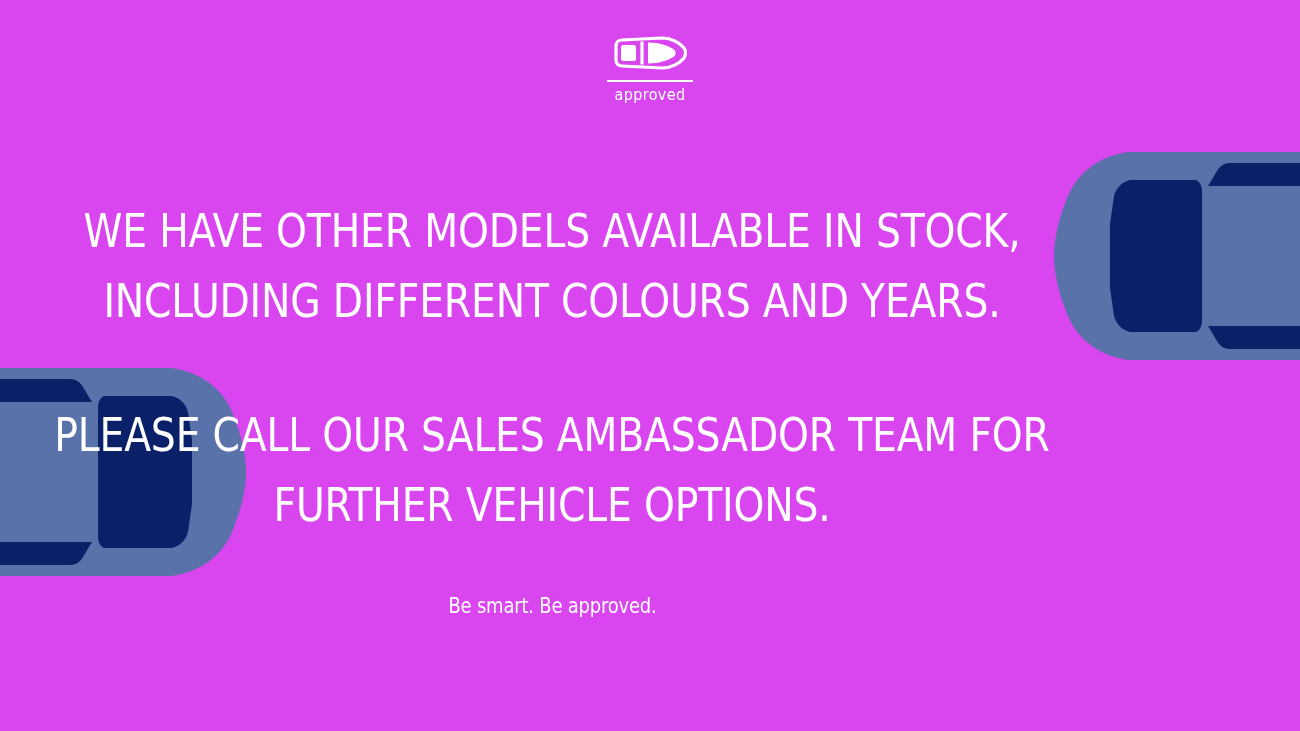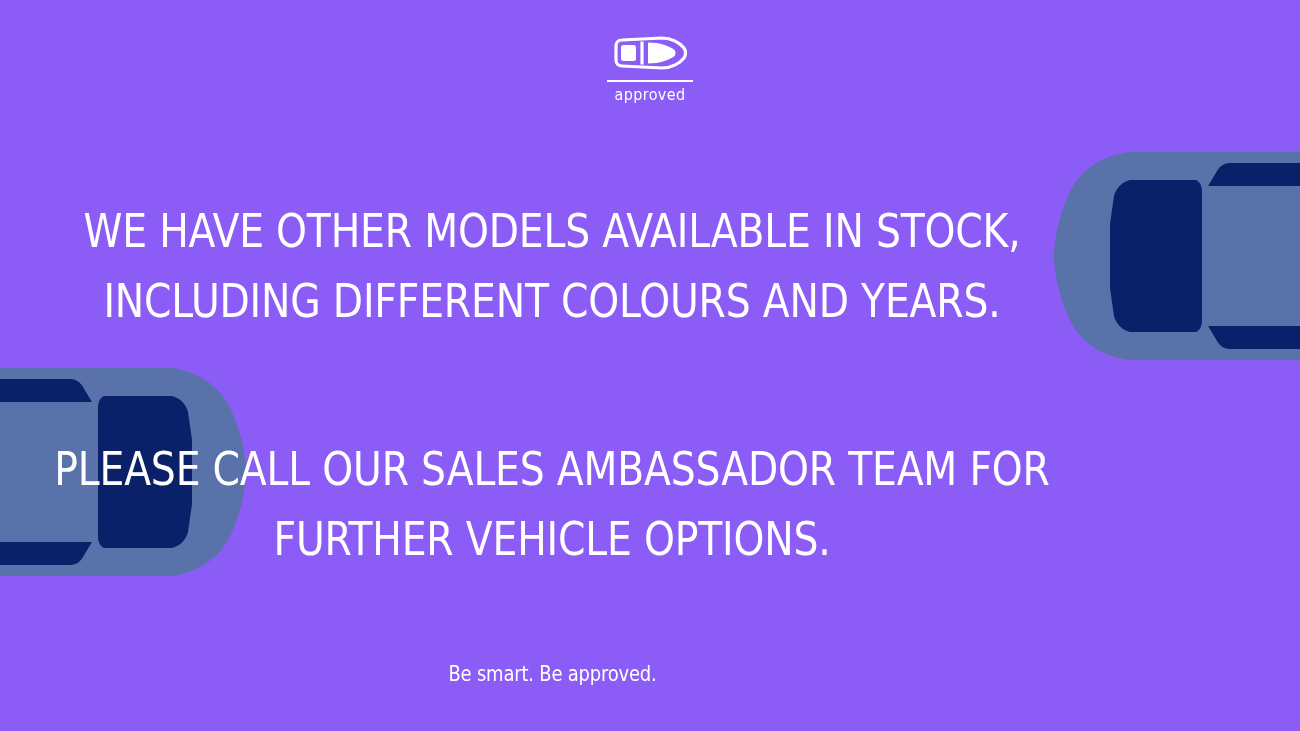--- a/index.html
+++ b/index.html
@@ -7,21 +7,21 @@
   body {
     background:#0a2169;
     font-family:"DejaVu Sans Condensed","Liberation Sans",sans-serif;
     overflow:hidden;
     position:relative;
   }
   .stage {
     position:relative;
     width:1300px;
     height:731px;
-    background:#8b5cf6;
+    background:#d946ef;
     overflow:hidden;
   }
 
   
   .bg-cars {
     position:absolute;
     inset:0;
     width:1300px;
     height:731px;
     pointer-events:none;
@@ -58,21 +58,20 @@
 
   
   .content {
     position:absolute;
     top:0; left:0;
     width:1104px;
     height:731px;
     display:flex;
     flex-direction:column;
     align-items:center;
-    gap:34px;
   }
   .para {
     width:1160px;
     text-align:center;
     color:#ffffff;
     font-size:47px;
     line-height:70px;
     font-weight:400;
     letter-spacing:-0.2px;
     text-transform:uppercase;

